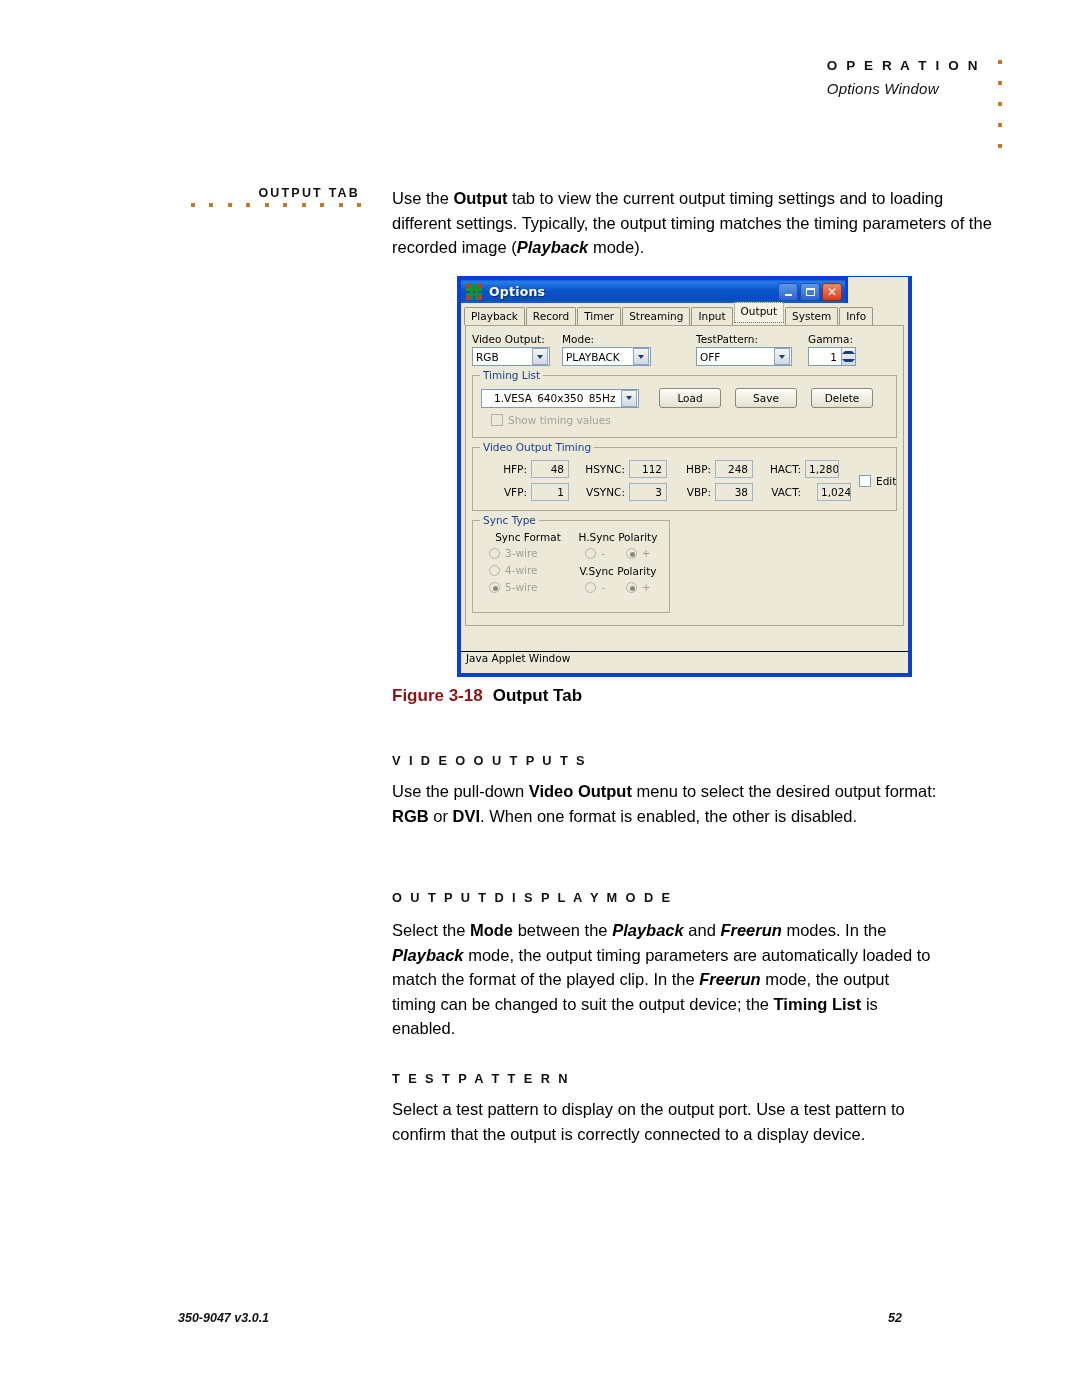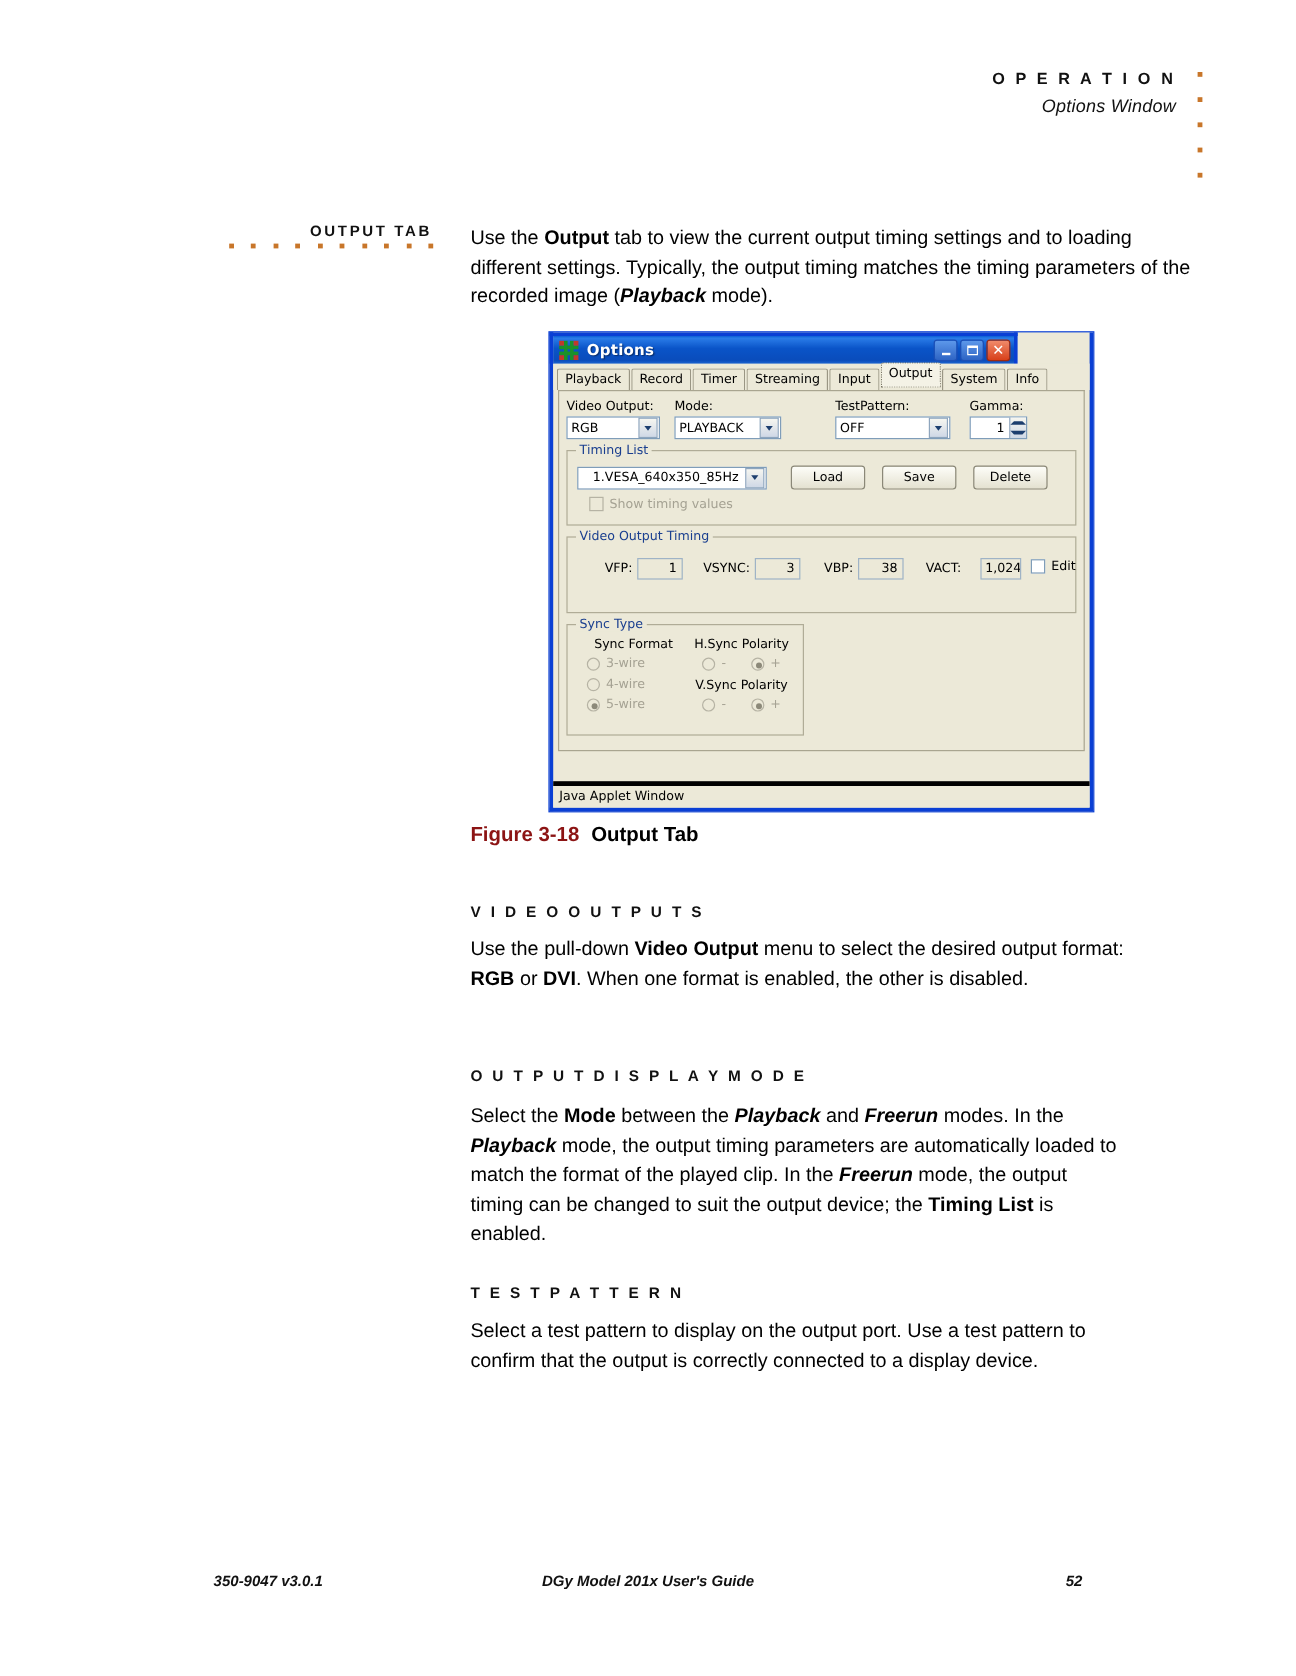--- a/index.html
+++ b/index.html
@@ -7,21 +7,21 @@
   body {
     width: 1080px; height: 1397px;
     background: #ffffff;
     font-family: "Liberation Sans", sans-serif;
     color: #000;
     position: relative;
     overflow: hidden;
   }
 
   
-  .page-header { position: absolute; top: 58px; right: 100px; text-align: right; }
+  .page-header { position: absolute; top: 58px; right: 100px; text-align: left; }
   .hdr-title {
     font-size: 13.5px; font-weight: bold; letter-spacing: 2.6px; color: #111;
   }
   .hdr-sub {
     font-size: 15px; font-style: italic; color: #111; margin-top: 7px; letter-spacing: .2px;
   }
   .hdr-dots { position: absolute; top: 60px; right: 78px; }
   .hdr-dots i { display: block; width: 4px; height: 4px; background: #c8762a; margin-bottom: 17px; }
 
   
@@ -161,22 +161,22 @@
   .closebtn {
     width: 66px; height: 21px; margin: 0 auto;
     background: linear-gradient(to bottom,#2d63c6,#123f98);
     border: 1px solid #0b2f7a; border-radius: 3px;
     color: #fff; font-size: 11.5px; font-weight: bold;
     display: flex; align-items: center; justify-content: center;
     box-shadow: inset 0 1px 0 rgba(255,255,255,.35);
   }
   .statusbar {
     position: absolute; left: 0; bottom: 0; width: 100%; height: 22px;
-    background: #ece9d8; border-top: 4px solid #000000;
-    display: flex; align-items: center; padding-left: 5px; font-size: 10.5px; color: #000;
+    background: #ece9d8; border-top: 1px solid #000000;
+    display: flex; padding-left: 5px; font-size: 10.5px; color: #000;
   }
 
   
   .footer { position: absolute; left: 0; bottom: 68px; width: 1080px; }
   .footer-inner { position: relative; margin: 0 178px; height: 18px; }
   .foot-left { position: absolute; left: 0; top: 0; font-size: 12.5px; font-weight: bold; font-style: italic; color: #111; }
   .foot-center { position: absolute; left: 0; right: 0; text-align: center; font-size: 12.5px; font-weight: bold; font-style: italic; color: #111; }
   .foot-right { position: absolute; right: 0; top: 0; font-size: 12.5px; font-weight: bold; font-style: italic; color: #111; }
 </style>
 </head>
@@ -312,20 +312,30 @@
       <div class="chk disabled" style="margin-top:6px;margin-left:10px;">
         <span class="box"></span>
         <span>Show timing values</span>
       </div>
     </div>
 
     <div class="group" style="height:64px;">
       <span class="legend">Video Output Timing</span>
       <div style="display:flex;align-items:center;">
         <div style="flex:1;">
+          <div style="display:flex;align-items:center;margin-left:12px;">
+            <span class="tlabel" style="width:34px;text-align:right;">HFP:</span>
+            <span class="tfield" style="width:38px;margin-left:4px;">48</span>
+            <span class="tlabel" style="width:46px;text-align:right;margin-left:10px;">HSYNC:</span>
+            <span class="tfield" style="width:38px;margin-left:4px;">112</span>
+            <span class="tlabel" style="width:34px;text-align:right;margin-left:10px;">HBP:</span>
+            <span class="tfield" style="width:38px;margin-left:4px;">248</span>
+            <span class="tlabel" style="width:38px;text-align:right;margin-left:10px;">HACT:</span>
+            <span class="tfield" style="width:34px;margin-left:4px;justify-content:flex-start;padding-left:3px;padding-right:0;">1,280</span>
+          </div>
           <div style="display:flex;align-items:center;margin-left:12px;margin-top:5px;">
             <span class="tlabel" style="width:34px;text-align:right;">VFP:</span>
             <span class="tfield" style="width:38px;margin-left:4px;">1</span>
             <span class="tlabel" style="width:46px;text-align:right;margin-left:10px;">VSYNC:</span>
             <span class="tfield" style="width:38px;margin-left:4px;">3</span>
             <span class="tlabel" style="width:34px;text-align:right;margin-left:10px;">VBP:</span>
             <span class="tfield" style="width:38px;margin-left:4px;">38</span>
             <span class="tlabel" style="width:38px;text-align:right;margin-left:10px;">VACT:</span>
             <span class="tfield" style="width:34px;margin-left:16px;justify-content:flex-start;padding-left:3px;padding-right:4px;">1,024</span>
           </div>
@@ -415,16 +425,15 @@
 <div style="position:absolute;left:392px;top:1069px;">
   <span class="sect-head">T E S T   P A T T E R N</span>
 </div>
 <div class="body-col" style="top:1097px;width:545px;">
   <p class="para">Select a test pattern to display on the output port. Use a test pattern to confirm that the output is correctly connected to a display device.</p>
 </div>
 
 <div class="footer">
   <div class="footer-inner">
     <span class="foot-left">350-9047 v3.0.1</span>
-    <span class="foot-center">DGy Model 201x User's Guide</span>
     <span class="foot-right">52</span>
   </div>
 </div>
 
 </body></html>

